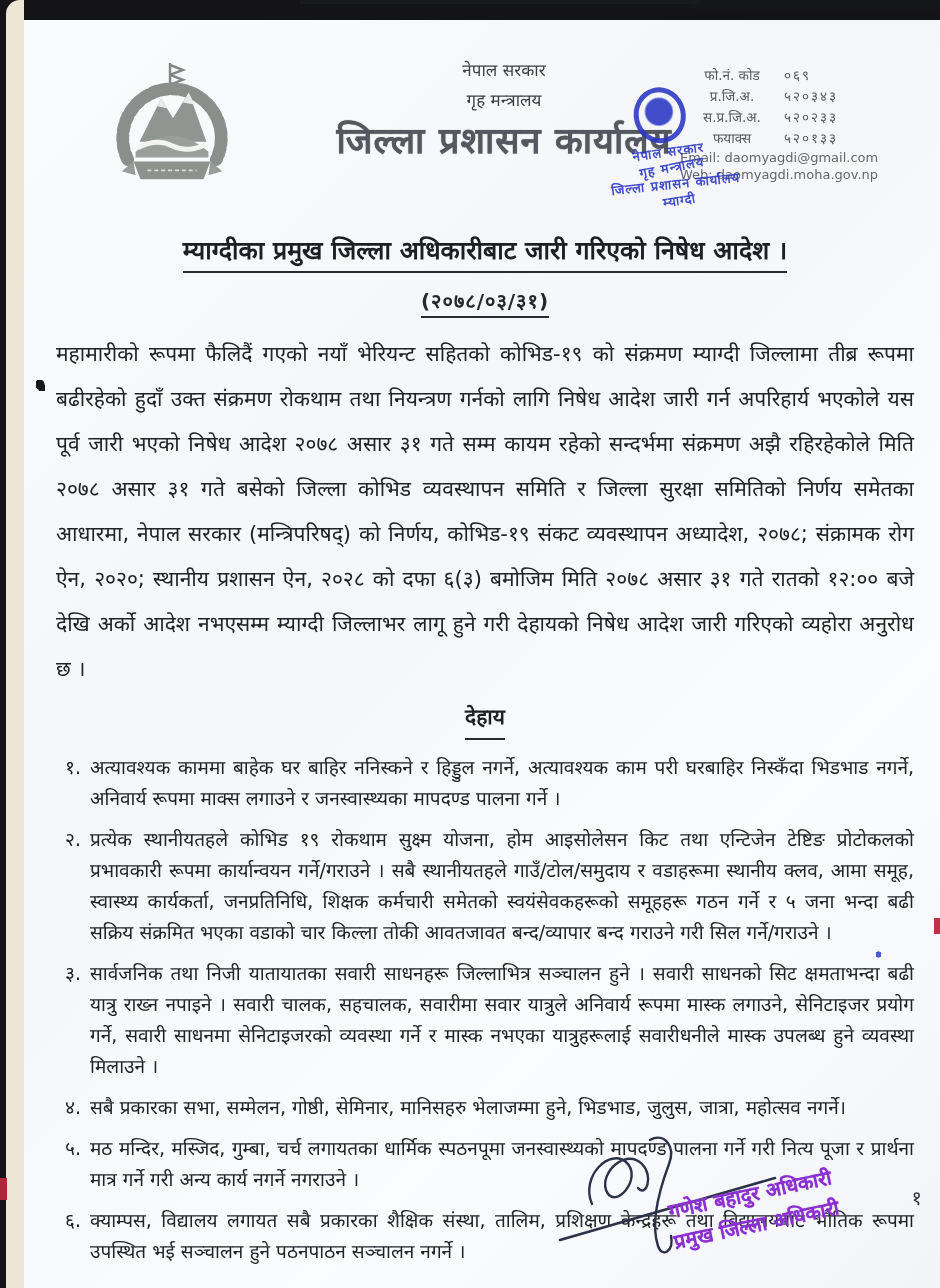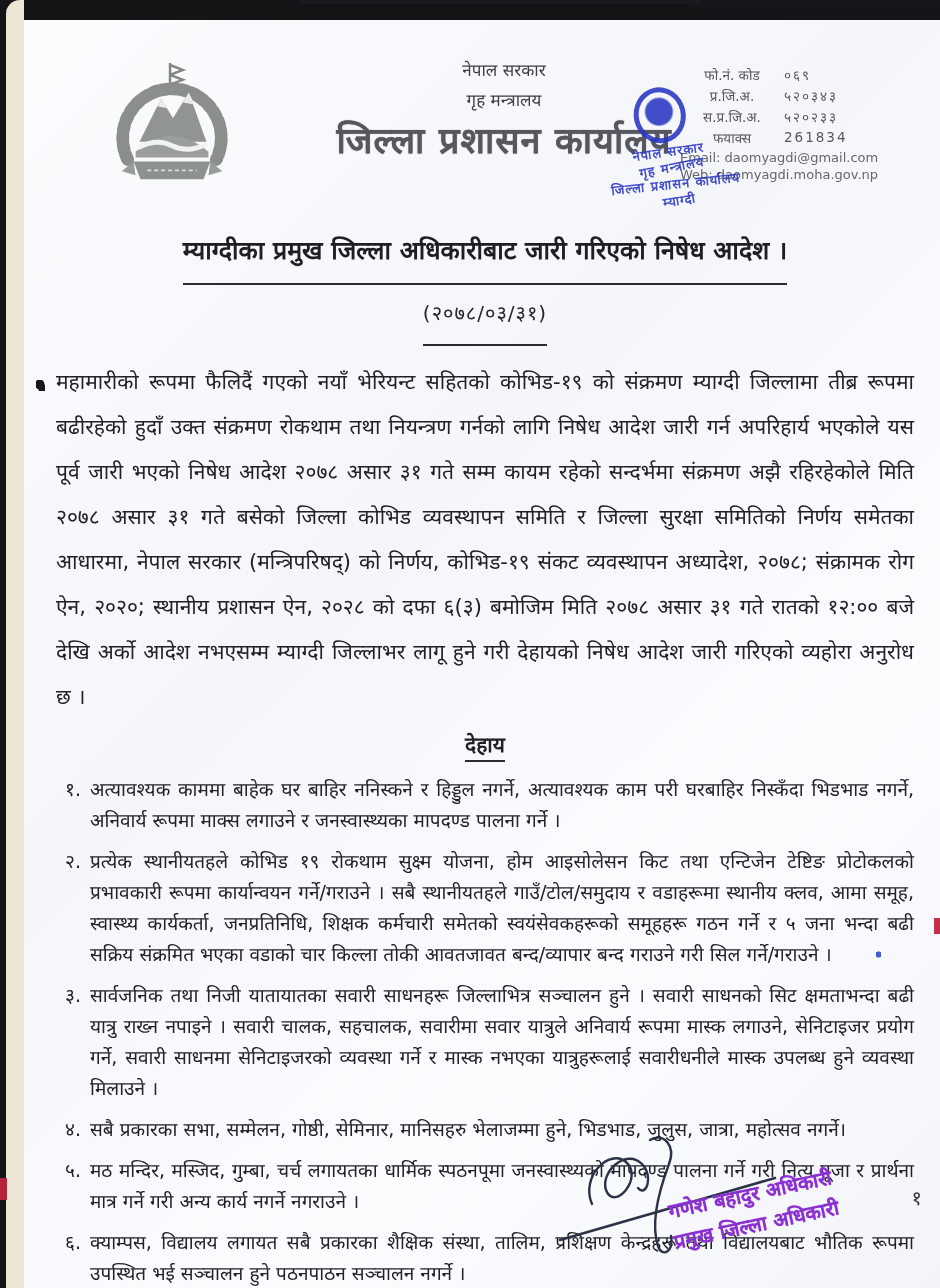--- a/index.html
+++ b/index.html
@@ -53,31 +53,31 @@
     background:radial-gradient(circle at 50% 42%, #2a36c4 38%, transparent 44%); }
   .sb-line { font-size:13px; letter-spacing:1px; line-height:16px; white-space:nowrap; }
   .sb-l1 { transform:rotate(5deg); margin-top:2px; }
   .sb-l2 { transform:rotate(2deg); }
   .sb-l3 { transform:rotate(7deg); margin-top:1px; }
   .sb-l4 { transform:rotate(4deg); margin-top:1px; }
 
   
   .title-wrap { text-align:center; margin-top:6px; }
   .doc-title { display:inline-block; font-size:25px; font-weight:bold; color:#1e1f24;
-    border-bottom:2px solid #2a2b30; padding-bottom:17px; }
+    border-bottom:2px solid #2a2b30; padding-bottom:5px; }
   .date-wrap { text-align:center; margin-top:14px; }
-  .doc-date { display:inline-block; font-size:20px; font-weight:normal; color:#26272c;
-    border-bottom:2px solid #2a2b30; padding-bottom:18px; letter-spacing:1px; }
+  .doc-date { display:inline-block; font-size:20px; font-weight:bold; color:#26272c;
+    border-bottom:2px solid #2a2b30; padding-bottom:2px; letter-spacing:1px; }
 
   
   .intro { margin-top:14px; font-size:21px; line-height:45px; text-align:justify; color:#212228; }
 
   .list-heading-wrap { text-align:center; margin-top:10px; }
   .list-heading { display:inline-block; font-size:21px; font-weight:bold; color:#1f2025;
-    border-bottom:2px solid #2a2b30; padding-bottom:2px; }
+    border-bottom:2px solid #2a2b30; padding-bottom:8px; }
 
   .order-list { margin-top:12px; }
   .order-item { display:flex; margin-bottom:10px; font-size:19px; line-height:31px; color:#212228; }
   .item-num { flex:0 0 34px; text-align:right; padding-right:9px; }
   .item-text { flex:1; text-align:justify; }
 
   
   .sig-area { position:absolute; left:0; top:1108px; width:916px; height:170px; }
   .sig-svg { position:absolute; right:140px; top:4px; }
   .stamp-purple { position:absolute; right:72px; top:52px; width:230px;
@@ -135,21 +135,21 @@
       <div class="contact-row">
         <span class="contact-label">प्र.जि.अ.</span>
         <span class="contact-value">५२०३४३</span>
       </div>
       <div class="contact-row">
         <span class="contact-label">स.प्र.जि.अ.</span>
         <span class="contact-value">५२०२३३</span>
       </div>
       <div class="contact-row">
         <span class="contact-label">फयाक्स</span>
-        <span class="contact-value">261834</span>
+        <span class="contact-value">५२०१३३</span>
       </div>
       <div class="contact-email">Email: daomyagdi@gmail.com</div>
       <div class="contact-web">Web: daomyagdi.moha.gov.np</div>
     </div>
 
     <div class="stamp-blue">
       <div class="sb-ring"></div>
       <div class="sb-line sb-l1">नेपाल सरकार</div>
       <div class="sb-line sb-l2">गृह मन्त्रालय</div>
       <div class="sb-line sb-l3">जिल्ला प्रशासन कार्यालय</div>

